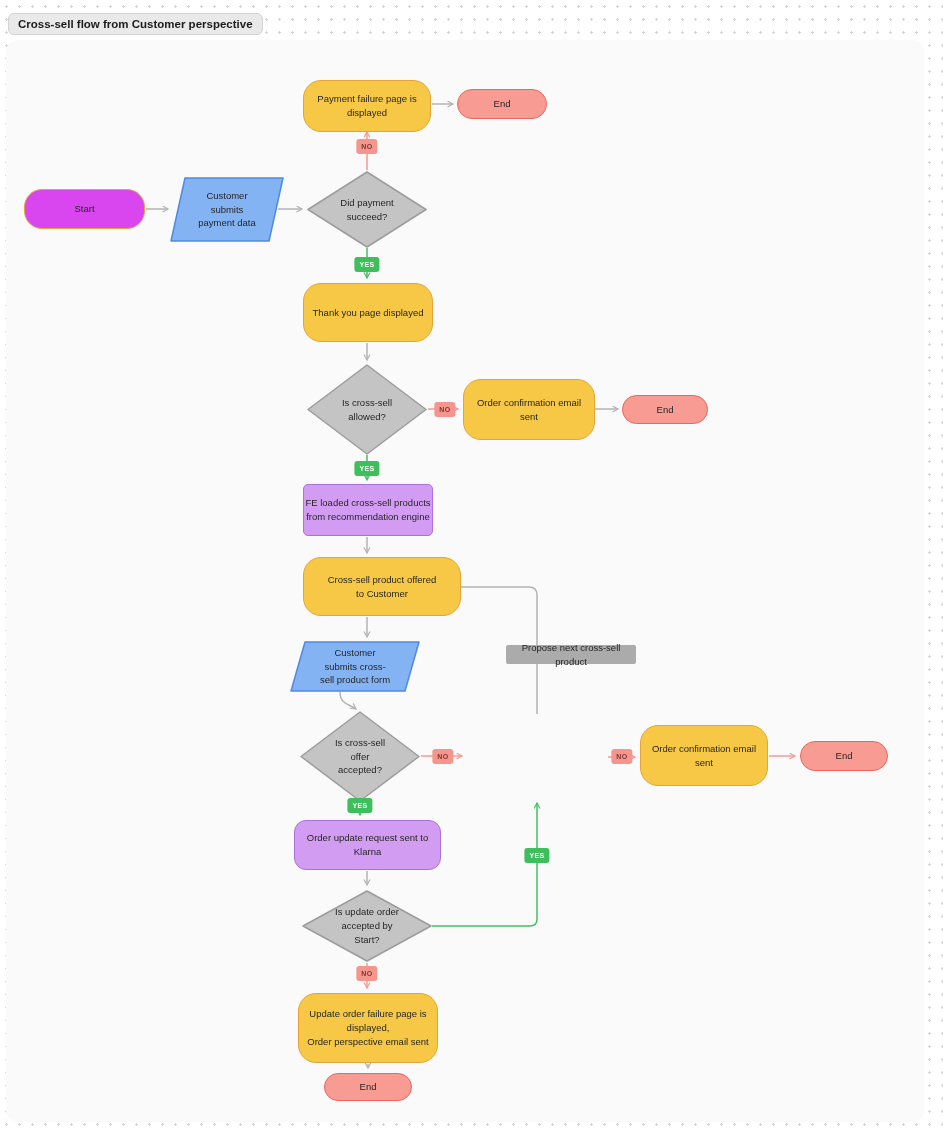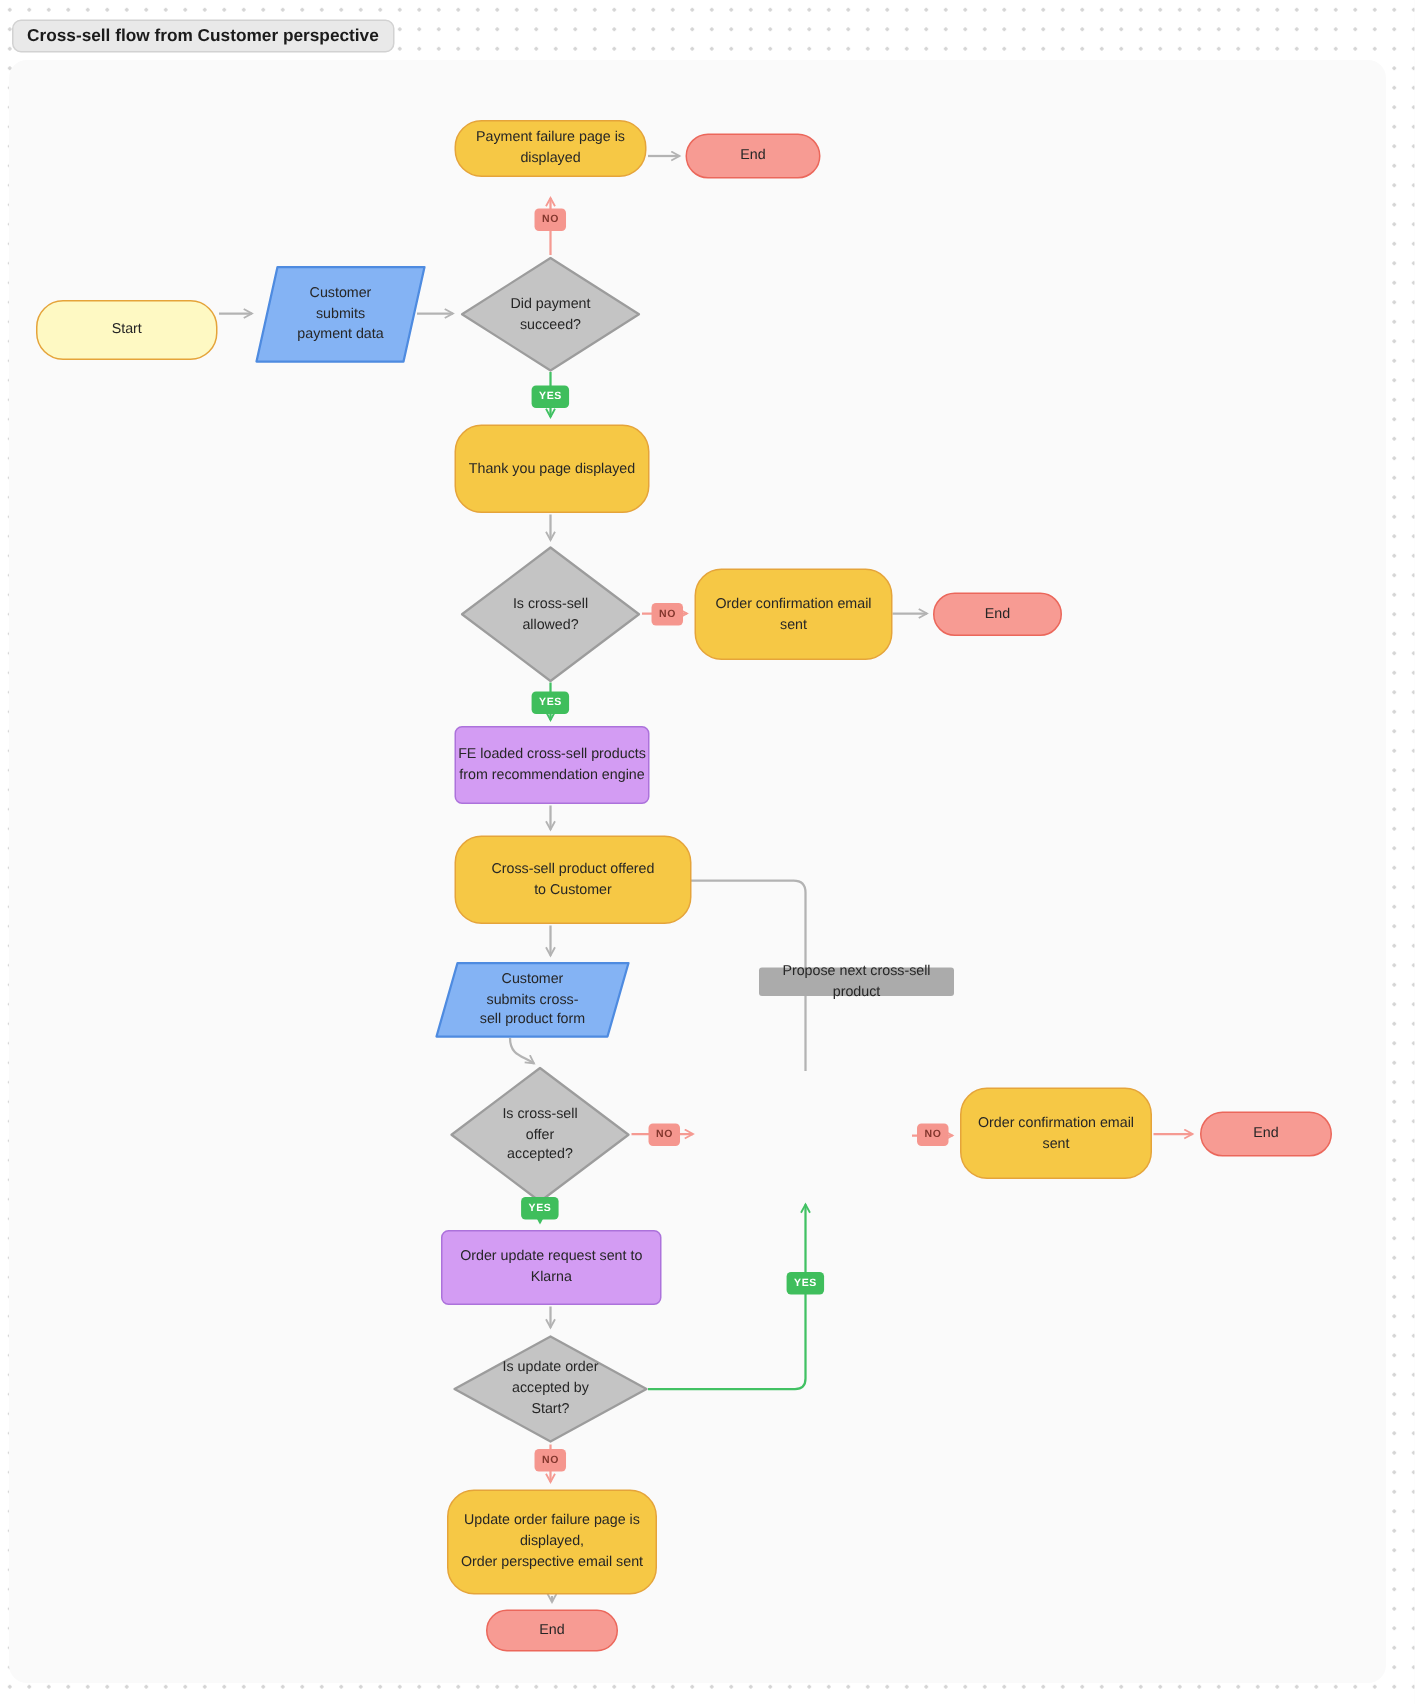--- a/index.html
+++ b/index.html
@@ -76,39 +76,39 @@
       <path d="M421,756 H462" fill="none" stroke="#F59A92" stroke-width="1.5" marker-end="url(#arr-red)"></path>
       <path d="M608,757 H635" fill="none" stroke="#F59A92" stroke-width="1.5" marker-end="url(#arr-red)"></path>
       <path d="M769,756 H795" fill="none" stroke="#F59A92" stroke-width="1.5" marker-end="url(#arr-red)"></path>
       <path d="M360,802 V815" fill="none" stroke="#41C163" stroke-width="1.5" marker-end="url(#arr-green)"></path>
       <path d="M367,871 V885" fill="none" stroke="#B3B3B3" stroke-width="1.5" marker-end="url(#arr-gray)"></path>
       <path d="M367,963 V988" fill="none" stroke="#F59A92" stroke-width="1.5" marker-end="url(#arr-red)"></path>
       <path d="M368,1064 V1068" fill="none" stroke="#B3B3B3" stroke-width="1.5" marker-end="url(#arr-gray)"></path>
       <path d="M432,926 H530 Q537,926 537,919 V803" fill="none" stroke="#41C163" stroke-width="1.5" marker-end="url(#arr-green)"></path>
       <path d="M537,714 V595 Q537,587 529,587 H440" fill="none" stroke="#B3B3B3" stroke-width="1.5" marker-end="url(#arr-gray)"></path>
     </svg>
-    <div class="node shape-rounded" style="left: 24px; top: 200px; width: 121px; height: 40px; background: #fef9c3; border-color: rgb(229, 164, 58); text-align: center;">
+    <div class="node shape-rounded" style="left: 24px; top: 189px; width: 121px; height: 40px; background: #d946ef; border-color: rgb(229, 164, 58); text-align: center;">
       <span class="node-label">Start</span>
     </div>
     <div class="node shape-parallelogram" style="left: 170px; top: 177px; width: 114px; height: 65px;">
       <svg width="114" height="65">
         <polygon points="15,1 113,1 99,64 1,64" fill="#84B3F4" stroke="#4E8BE0" stroke-width="1.5" stroke-linejoin="round"></polygon>
       </svg>
       <span class="node-label">Customer
 submits
 payment data</span>
     </div>
     <div class="node shape-diamond" style="left: 307px; top: 171px; width: 120px; height: 77px;">
       <svg width="120" height="77">
         <polygon points="60,1 119,38.5 60,76 1,38.5" fill="#C4C4C4" stroke="#9C9C9C" stroke-width="1.5" stroke-linejoin="round"></polygon>
       </svg>
       <span class="node-label">Did payment
 succeed?</span>
     </div>
-    <div class="node shape-rounded" style="left: 303px; top: 80px; width: 128px; height: 38px; background: rgb(246, 200, 69); border-color: rgb(229, 164, 58);">
+    <div class="node shape-rounded" style="left: 303px; top: 80px; width: 128px; height: 52px; background: rgb(246, 200, 69); border-color: rgb(229, 164, 58);">
       <span class="node-label">Payment failure page is
 displayed</span>
     </div>
     <div class="node shape-terminator" style="left: 457px; top: 89px; width: 90px; height: 30px; background: rgb(247, 155, 147); border-color: rgb(235, 103, 91);">
       <span class="node-label">End</span>
     </div>
     <div class="node shape-rounded" style="left: 303px; top: 283px; width: 130px; height: 59px; background: rgb(246, 200, 69); border-color: rgb(229, 164, 58);">
       <span class="node-label">Thank you page displayed</span>
     </div>
     <div class="node shape-diamond" style="left: 307px; top: 364px; width: 120px; height: 91px;">
@@ -152,21 +152,21 @@
 offer
 accepted?</span>
     </div>
     <div class="node shape-rounded" style="left: 640px; top: 725px; width: 128px; height: 61px; background: rgb(246, 200, 69); border-color: rgb(229, 164, 58);">
       <span class="node-label">Order confirmation email
 sent</span>
     </div>
     <div class="node shape-terminator" style="left: 800px; top: 741px; width: 88px; height: 30px; background: rgb(247, 155, 147); border-color: rgb(235, 103, 91);">
       <span class="node-label">End</span>
     </div>
-    <div class="node shape-rect" style="left: 294px; top: 820px; width: 147px; height: 50px; background: rgb(211, 156, 243); border-color: rgb(172, 114, 219);">
+    <div class="node shape-rect" style="left: 294px; top: 820px; width: 147px; height: 50px; background: rgb(211, 156, 243); border-color: rgb(172, 114, 219); border-radius: 12px;">
       <span class="node-label">Order update request sent to
 Klarna</span>
     </div>
     <div class="node shape-diamond" style="left: 302px; top: 890px; width: 130px; height: 72px;">
       <svg width="130" height="72">
         <polygon points="65,1 129,36 65,71 1,36" fill="#C4C4C4" stroke="#9C9C9C" stroke-width="1.5" stroke-linejoin="round"></polygon>
       </svg>
       <span class="node-label">Is update order
 accepted by
 Start?</span>

